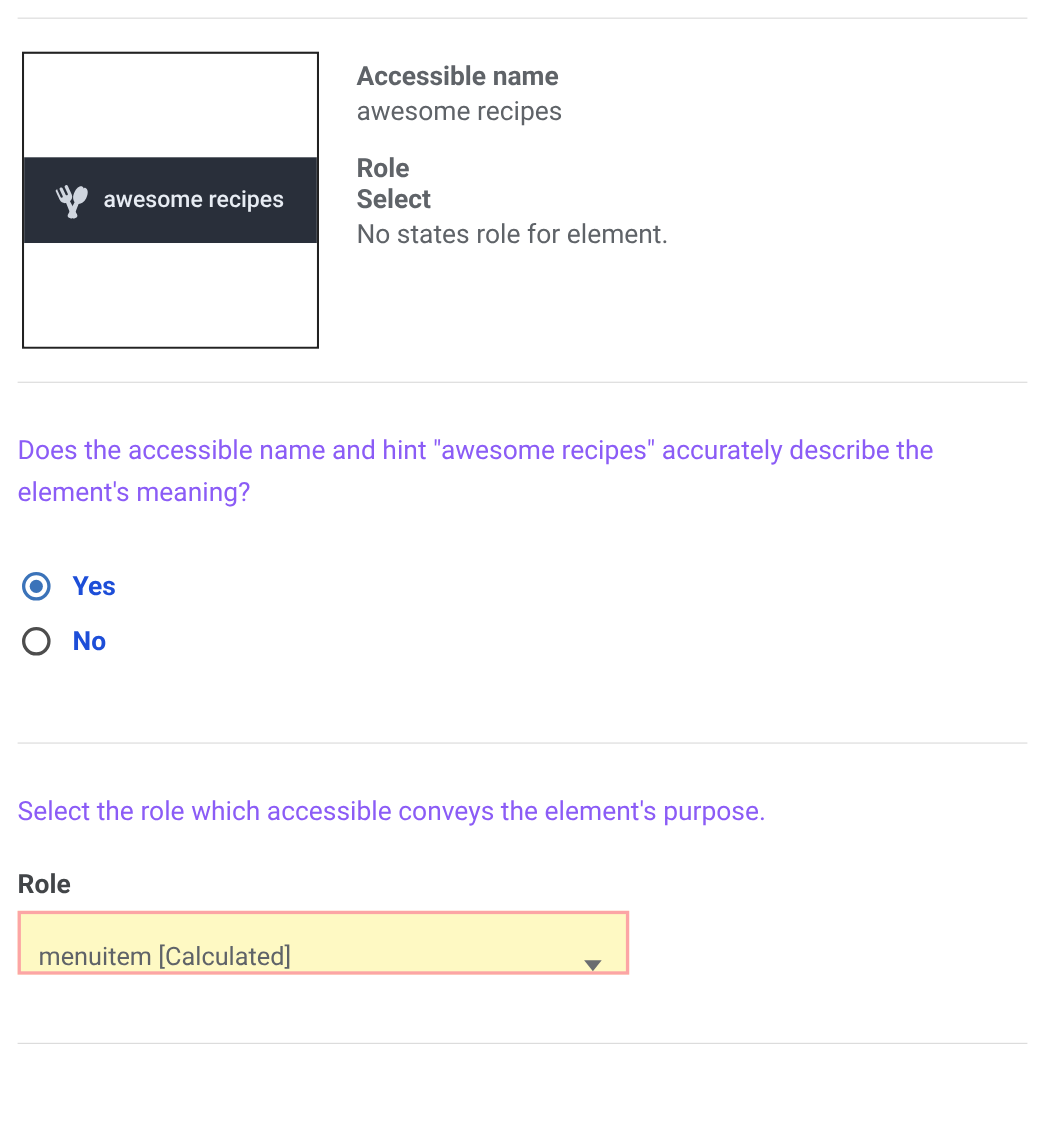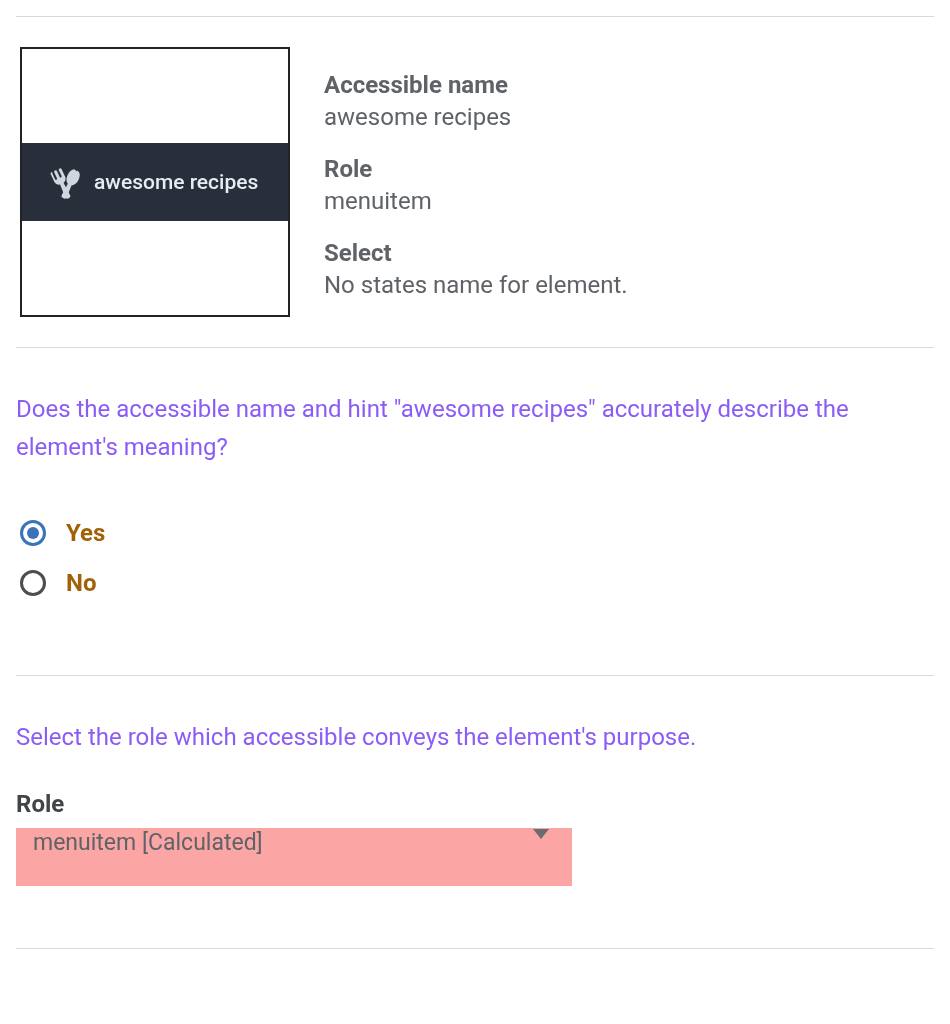--- a/index.html
+++ b/index.html
@@ -62,21 +62,21 @@
     color: #e7ecf3;
   }
   .details {
     flex: 1;
     padding-top: 8px;
   }
   .details .label {
     font-weight: 700;
     color: #5f6368;
     font-size: 24px;
-    margin-top: 16px;
+    margin-top: 0;
   }
   .details .value {
     color: #5f6368;
     font-size: 24px;
     margin-top: 4px;
     margin-bottom: 24px;
     font-weight: 400;
   }
   .question {
     color: #8b5cf6;
@@ -111,36 +111,36 @@
     width: 12px;
     height: 12px;
     border-radius: 50%;
     background: #3b73b9;
     display: none;
   }
   .radio-outer.selected .radio-inner { display: block; }
   .radio-label {
     font-weight: 700;
     font-size: 24px;
-    color: #a16207;
+    color: #1d4ed8;
   }
   .role-label-strong {
     font-weight: 700;
     color: #424548;
     font-size: 24px;
     margin-top: 10px;
   }
   .dropdown {
     margin-top: 10px;
     width: 556px;
     height: 58px;
-    border: 1px solid #fca5a5;
-    background: #fca5a5;
-    display: flex;
-    align-items: flex-start;
+    border: 3px solid #fca5a5;
+    background: #fef9c3;
+    display: flex;
+    align-items: flex-end;
     justify-content: space-between;
     padding: 0 22px 0 16px;
     cursor: pointer;
     margin-bottom: 36px;
   }
   .dropdown-value {
     color: #5f6368;
     font-size: 23px;
   }
   .caret-down {
@@ -174,24 +174,23 @@
         <span class="txt">awesome recipes</span>
       </div>
       <div class="thumb-bottom"></div>
     </div>
 
     <div class="details">
       <div class="label">Accessible name</div>
       <div class="value">awesome recipes</div>
 
       <div class="label">Role</div>
-      <div class="value">menuitem</div>
 
       <div class="label">Select</div>
-      <div class="value" style="margin-bottom:0">No states name for element.</div>
+      <div class="value" style="margin-bottom:0">No states role for element.</div>
     </div>
   </div>
 
   <hr class="divider">
 
   <div class="section">
     <div class="question" style="padding-top:16px">Does the accessible name and hint "awesome recipes" accurately describe the element's meaning?</div>
 
     <div class="radio-group">
       <div class="radio-row">

